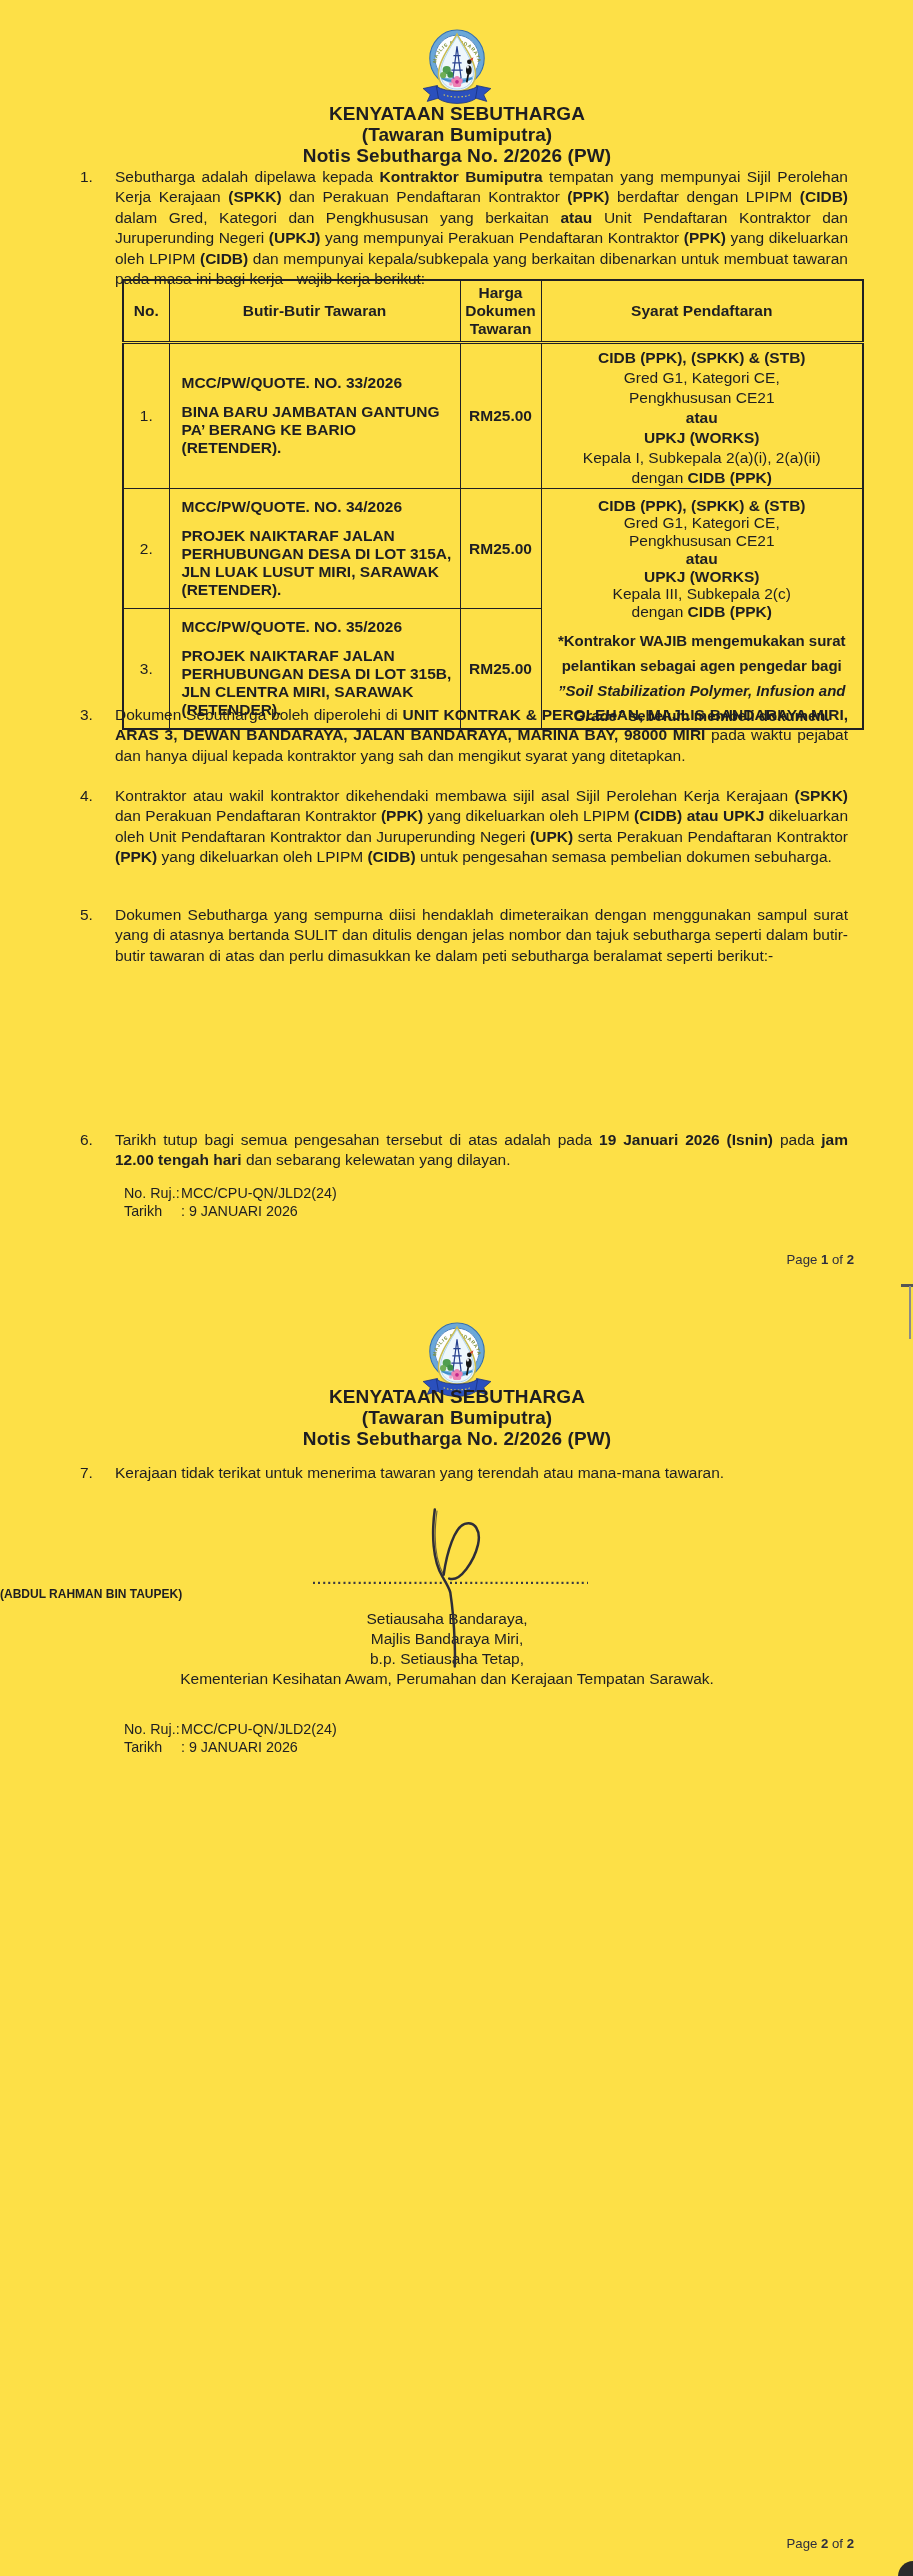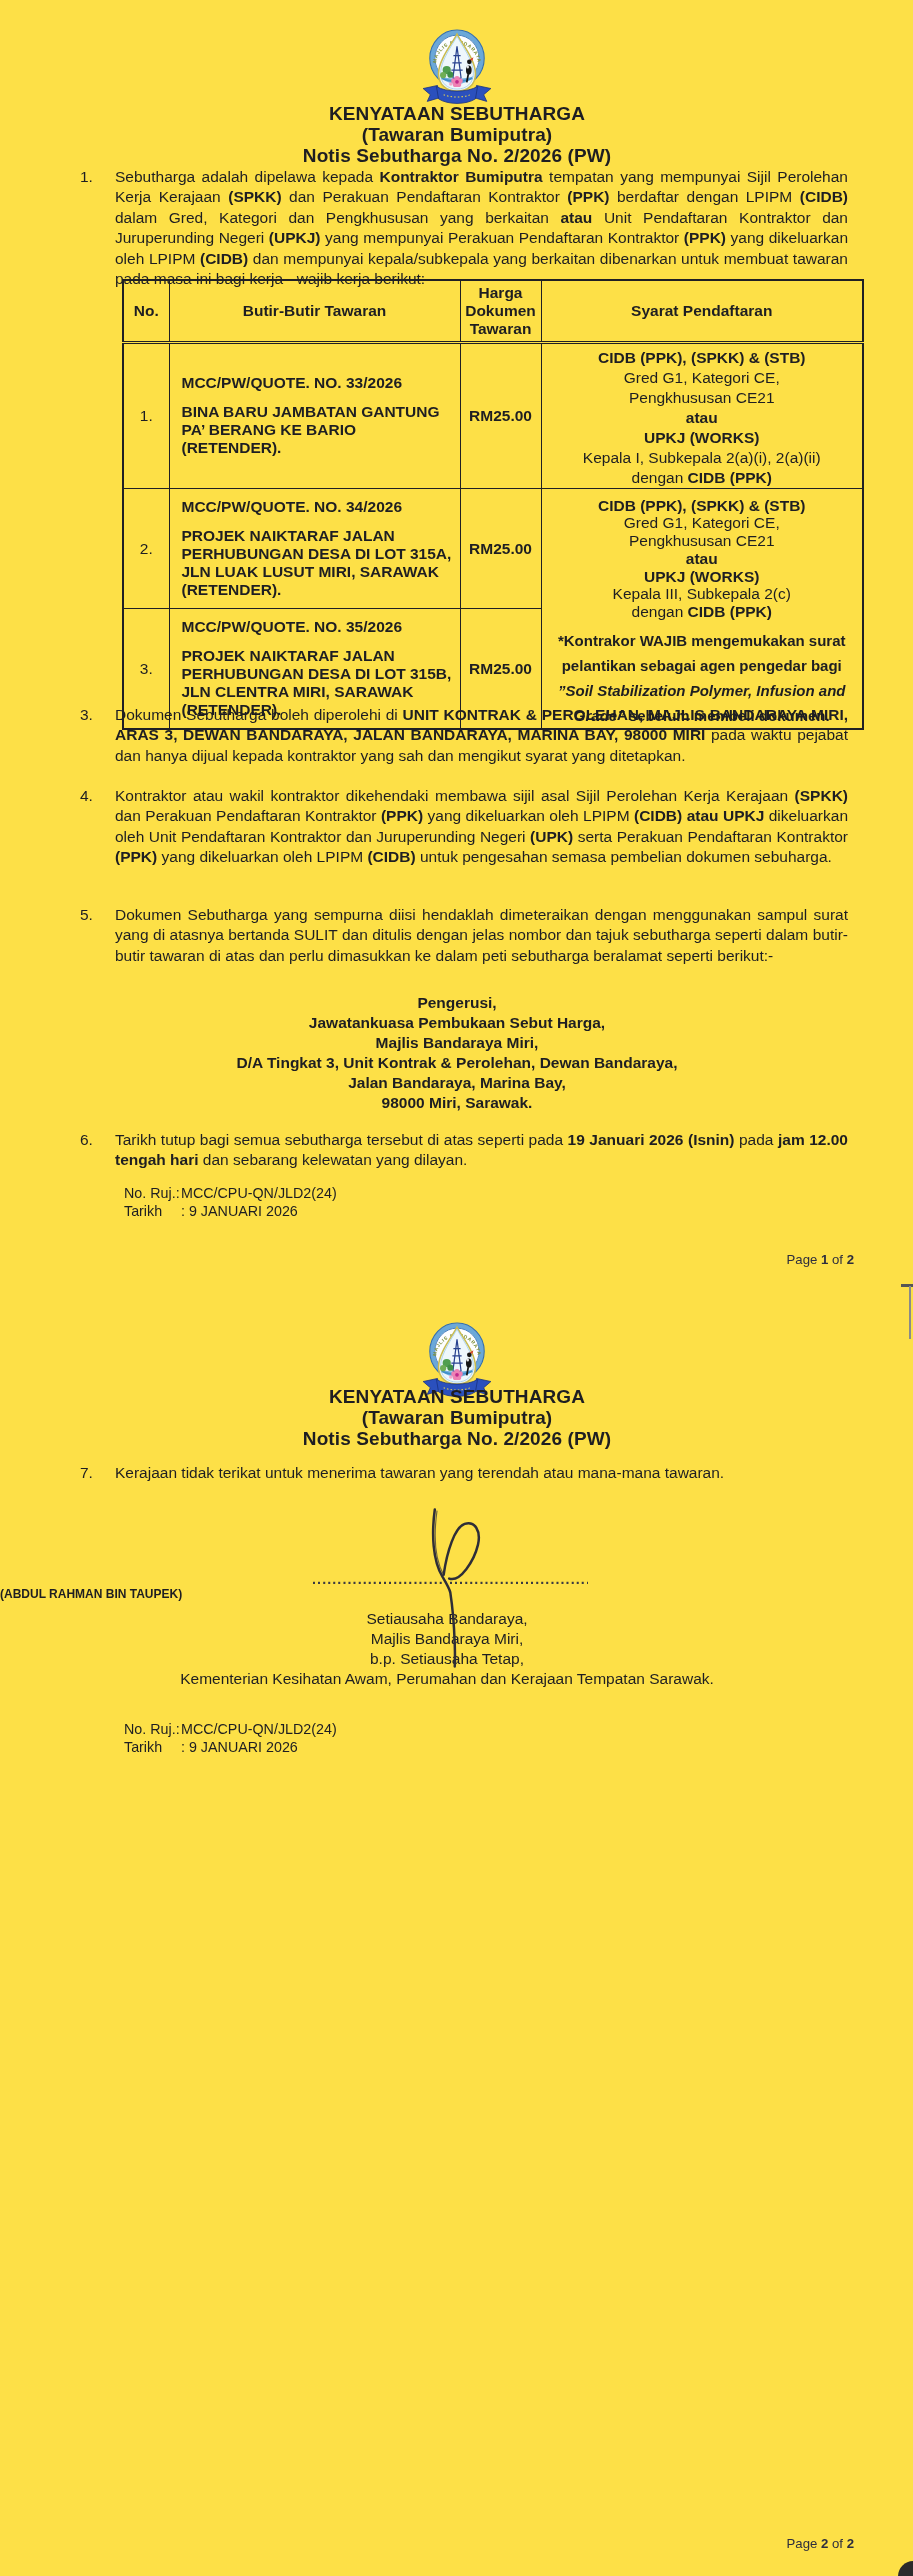--- a/index.html
+++ b/index.html
@@ -190,32 +190,24 @@
   <div class="abs para" style="top:786px">
     <span class="num">4.</span>
     <div class="ptext"><span>Kontraktor atau wakil kontraktor dikehendaki membawa sijil asal Sijil Perolehan Kerja Kerajaan </span><span class="b">(SPKK)</span><span> dan Perakuan Pendaftaran Kontraktor </span><span class="b">(PPK)</span><span> yang dikeluarkan oleh LPIPM </span><span class="b">(CIDB) atau UPKJ</span><span> dikeluarkan oleh Unit Pendaftaran Kontraktor dan Juruperunding Negeri </span><span class="b">(UPK)</span><span> serta Perakuan Pendaftaran Kontraktor </span><span class="b">(PPK)</span><span> yang dikeluarkan oleh LPIPM </span><span class="b">(CIDB)</span><span> untuk pengesahan semasa pembelian dokumen sebuharga.</span></div>
   </div>
 
   <div class="abs para" style="top:905px">
     <span class="num">5.</span>
     <div class="ptext"><span>Dokumen Sebutharga yang sempurna diisi hendaklah dimeteraikan dengan menggunakan sampul surat yang di atasnya bertanda SULIT dan ditulis dengan jelas nombor dan tajuk sebutharga seperti dalam butir-butir tawaran di atas dan perlu dimasukkan ke dalam peti sebutharga beralamat seperti berikut:-</span></div>
   </div>
 
-  <div class="abs address" style="top:993px">
-    <div>Pengerusi,</div>
-    <div>Jawatankuasa Pembukaan Sebut Harga,</div>
-    <div>Majlis Bandaraya Miri,</div>
-    <div>D/A Tingkat 3, Unit Kontrak &amp; Perolehan, Dewan Bandaraya,</div>
-    <div>Jalan Bandaraya, Marina Bay,</div>
-    <div>98000 Miri, Sarawak.</div>
-  </div>
 
   <div class="abs para" style="top:1130px">
     <span class="num">6.</span>
-    <div class="ptext"><span>Tarikh tutup bagi semua sebutharga tersebut di atas seperti pada </span><span class="b">19 Januari 2026 (Isnin)</span><span> pada </span><span class="b">jam 12.00 tengah hari</span><span> dan sebarang kelewatan yang dilayan.</span></div>
+    <div class="ptext"><span>Tarikh tutup bagi semua pengesahan tersebut di atas adalah pada </span><span class="b">19 Januari 2026 (Isnin)</span><span> pada </span><span class="b">jam 12.00 tengah hari</span><span> dan sebarang kelewatan yang dilayan.</span></div>
   </div>
 
   <div class="abs refblock" style="top:1185px">
     <div class="ref-row">
       <span class="ref-label">No. Ruj.:</span>
       <span>MCC/CPU-QN/JLD2(24)</span>
     </div>
     <div class="ref-row">
       <span class="ref-label">Tarikh</span>
       <span>: 9 JANUARI 2026</span>

